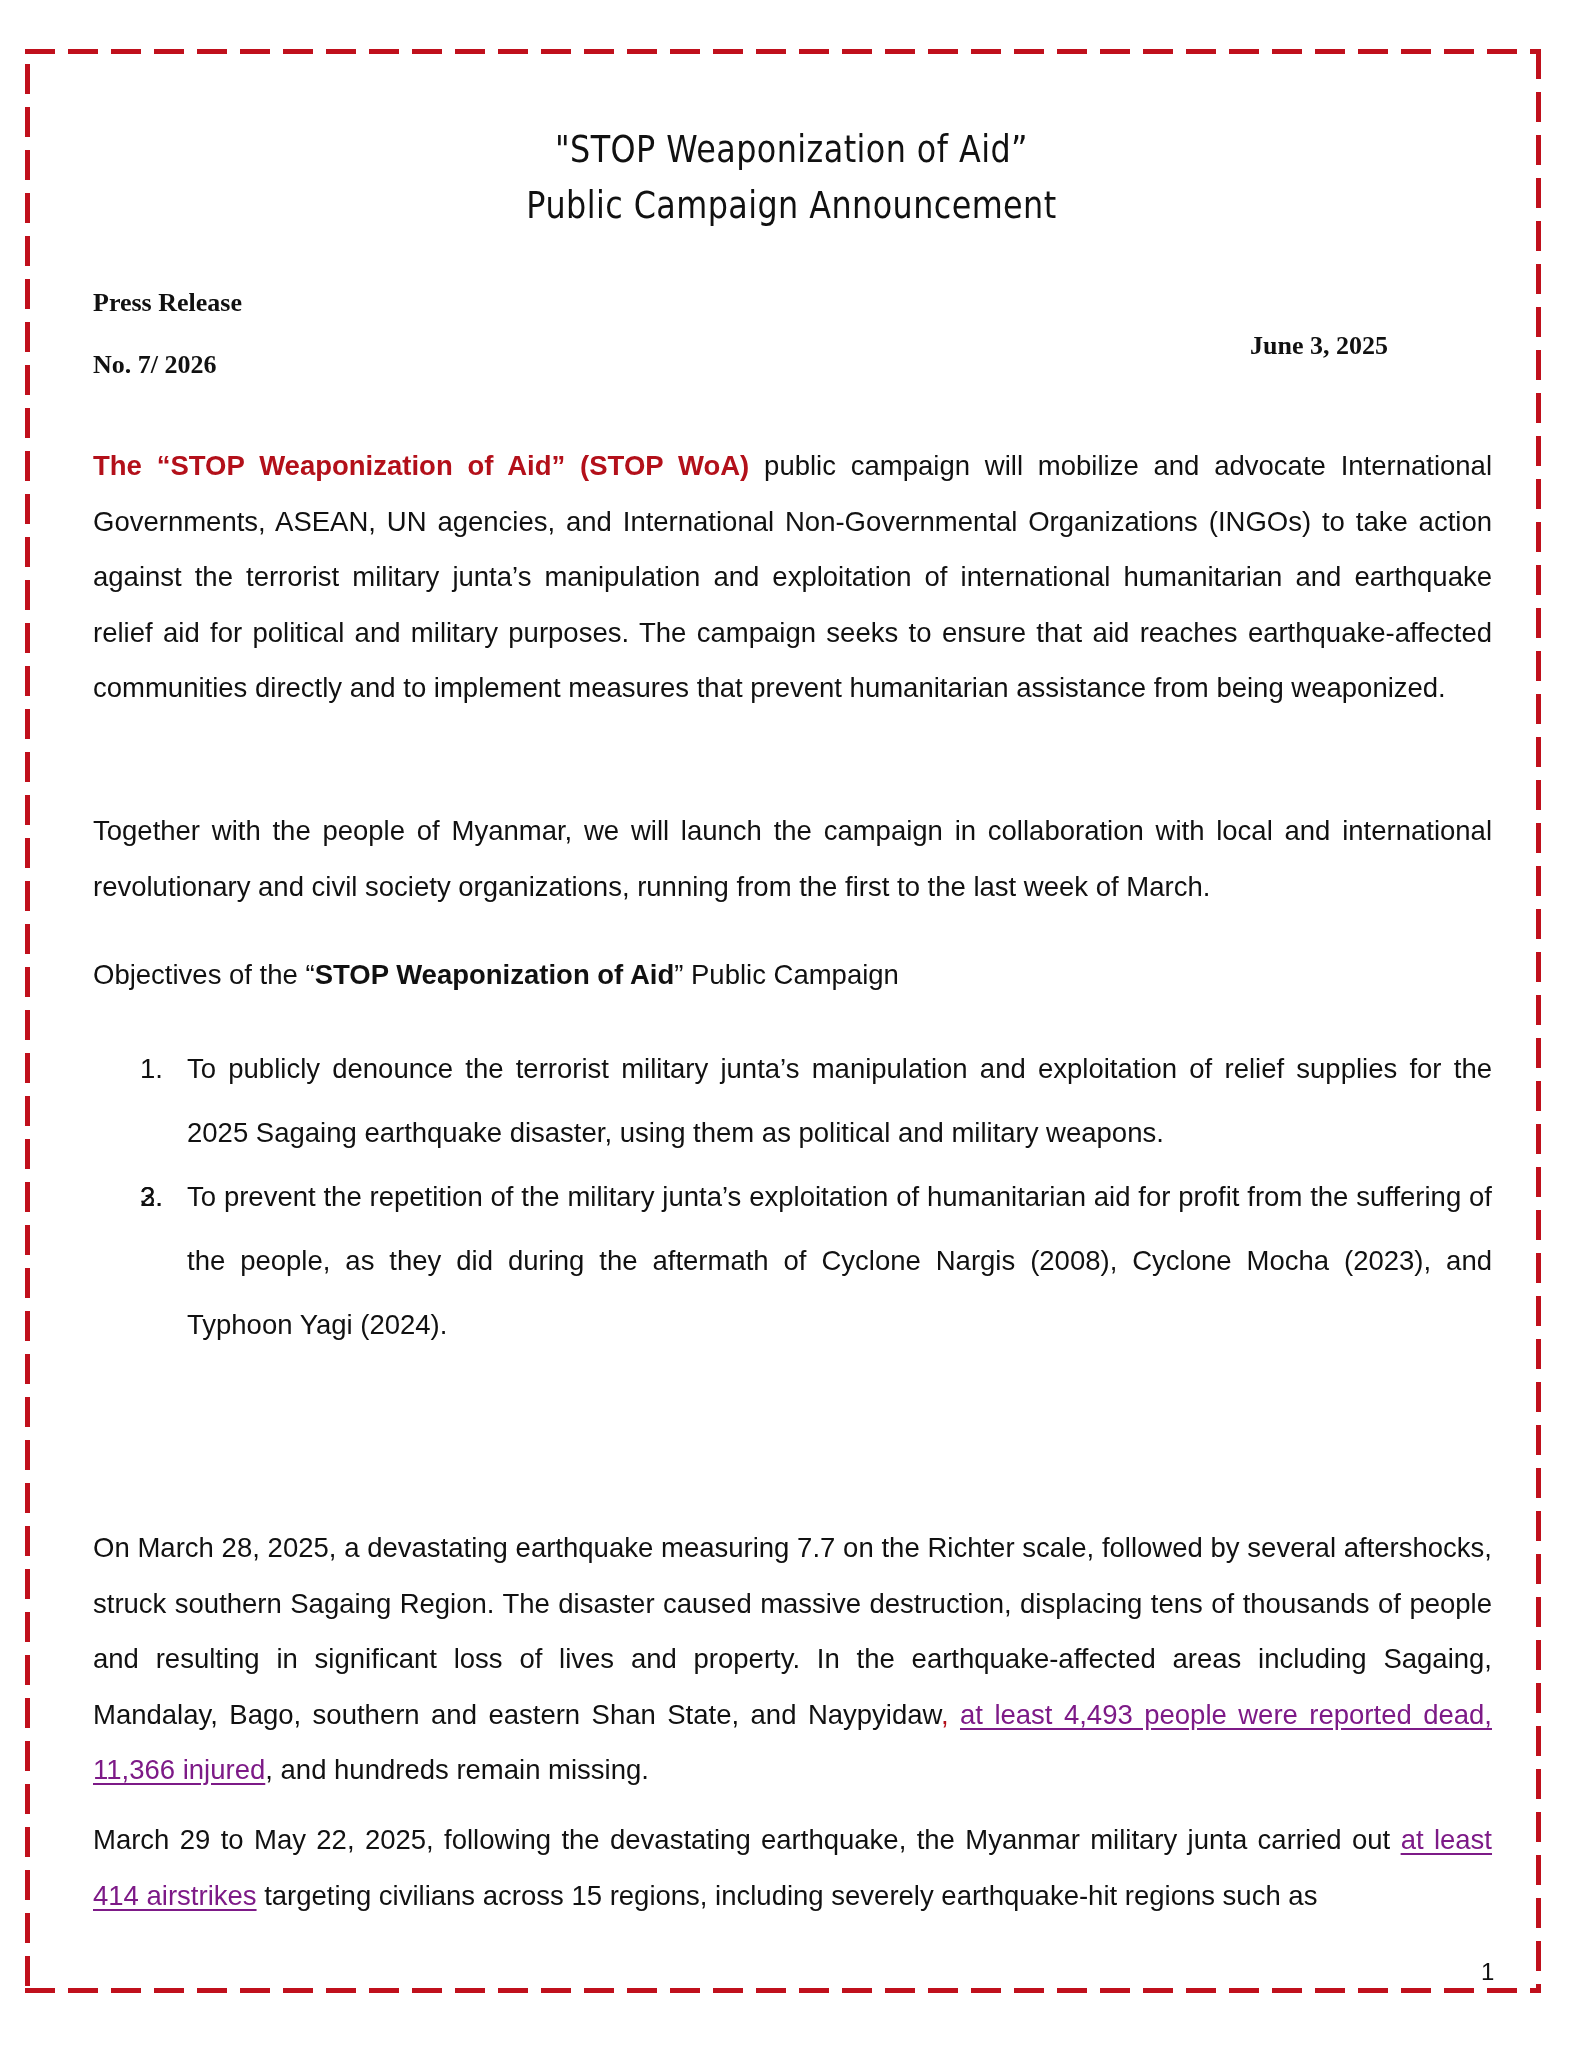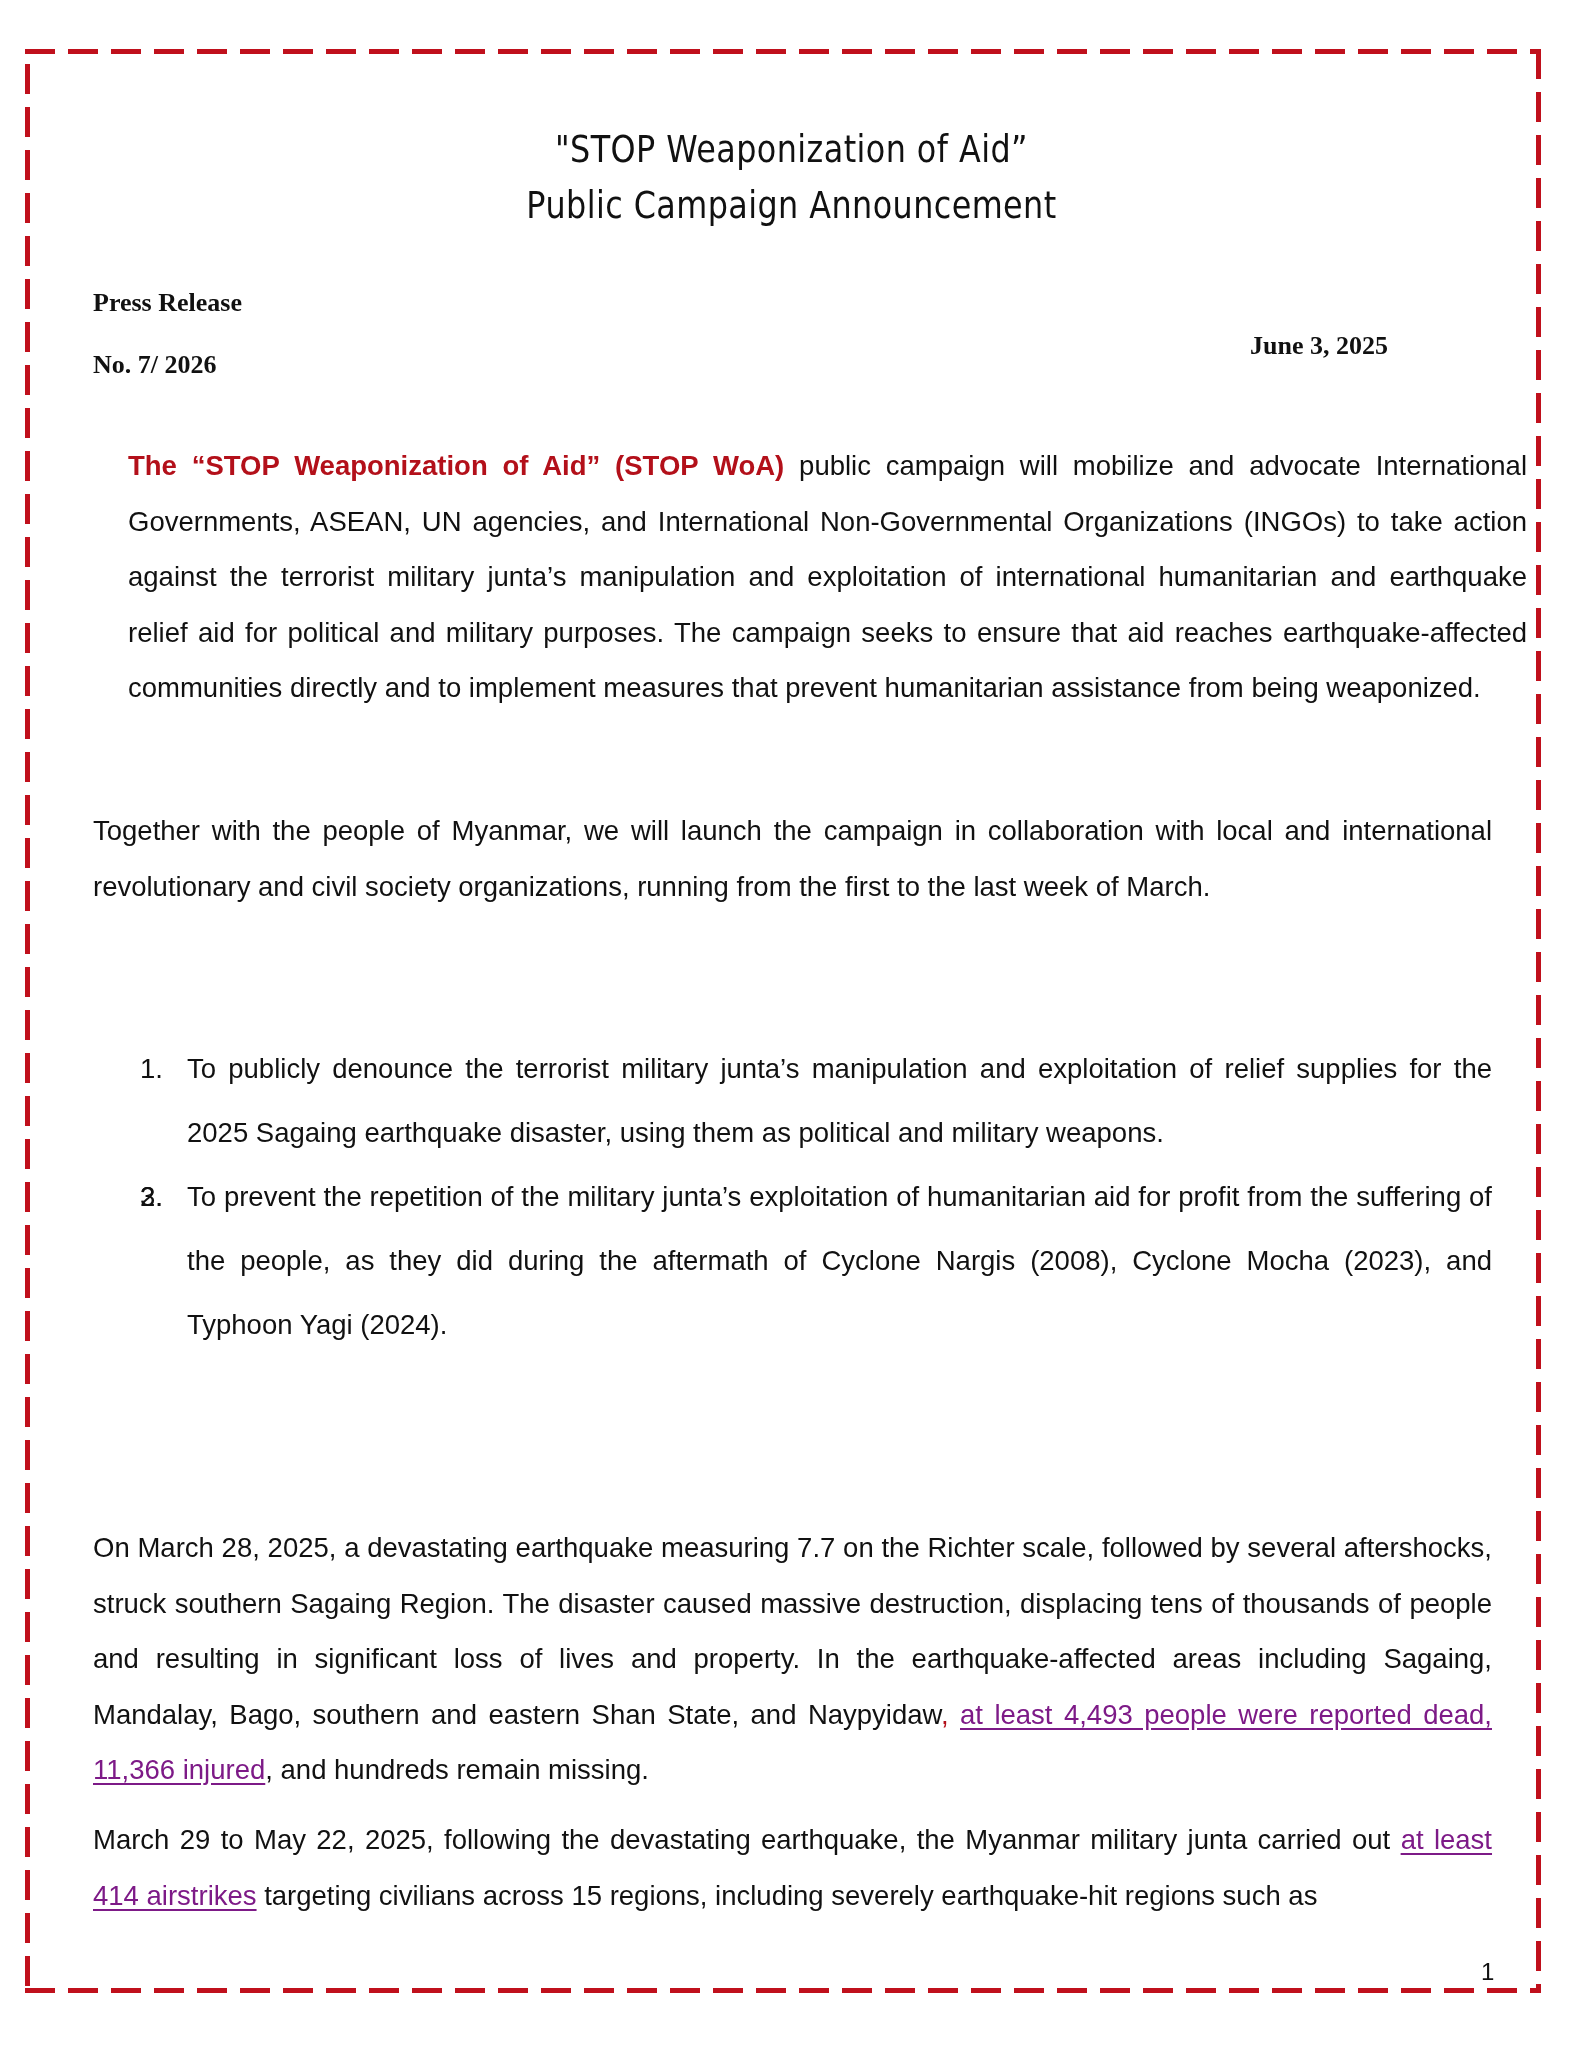--- a/index.html
+++ b/index.html
@@ -31,21 +31,21 @@
 
   .body { position: absolute; left: 93px; width: 1399px; font-size: 27.5px;
     line-height: 55.5px; text-align: justify; text-align-last: left;
     font-family: "Liberation Sans", sans-serif; color: #111; }
   .body p { margin: 0; }
   .red-bold { color: #b3101a; font-weight: bold; }
   .red { color: #b3101a; }
   .link { color: #7d1a87; text-decoration: underline; text-underline-offset: 4px; }
   .bold { font-weight: bold; }
 
-  .p1 { top: 438px; margin-left: 35px; }
+  .p1 { top: 438px; }
   .p2 { top: 803px; }
   .p3 { top: 947px; }
   .list { position: absolute; left: 93px; top: 1037px; width: 1399px; margin: 0; padding: 0;
     list-style: none; font-size: 27.5px; line-height: 64px; text-align: justify; }
   .list li { position: relative; padding-left: 94px; }
   .list .num { position: absolute; left: 47px; top: 0; }
   .p4 { top: 1520px; }
   .p5 { top: 1812px; }
 
   .pagenum { position: absolute; left: 1478px; top: 1958px; font-size: 24px;
@@ -68,20 +68,23 @@
   <div class="serif-head pressdate">June 3, 2025</div>
 
   <div class="body p1">
     <p><span class="red-bold">The “STOP Weaponization of Aid” (STOP WoA)</span><span> public campaign will mobilize and advocate International Governments, ASEAN, UN agencies, and International Non-Governmental Organizations (INGOs) to take action against the terrorist military junta’s manipulation and exploitation of international humanitarian and earthquake relief aid for political and military purposes. The campaign seeks to ensure that aid reaches earthquake-affected communities directly and to implement measures that prevent humanitarian assistance from being weaponized.</span></p>
   </div>
 
   <div class="body p2">
     <p>Together with the people of Myanmar, we will launch the campaign in collaboration with local and international revolutionary and civil society organizations, running from the first to the last week of March.</p>
   </div>
 
+  <div class="body p3">
+    <p><span>Objectives of the </span><span>“</span><span class="bold">STOP Weaponization of Aid</span><span>”</span><span> Public Campaign</span></p>
+  </div>
 
   <ol class="list">
     <li><span class="num">1.</span><span>To publicly denounce the terrorist military junta’s manipulation and exploitation of relief supplies for the 2025 Sagaing earthquake disaster, using them as political and military weapons.</span></li>
     <li><span class="num">2.</span></li>
     <li><span class="num">3.</span><span>To prevent the repetition of the military junta’s exploitation of humanitarian aid for profit from the suffering of the people, as they did during the aftermath of Cyclone Nargis (2008), Cyclone Mocha (2023), and Typhoon Yagi (2024).</span></li>
   </ol>
 
   <div class="body p4">
     <p><span>On March 28, 2025, a devastating earthquake measuring 7.7 on the Richter scale, followed by several aftershocks, struck southern Sagaing Region. The disaster caused massive destruction, displacing tens of thousands of people and resulting in significant loss of lives and property. In the earthquake-affected areas including Sagaing, Mandalay, Bago, southern and eastern Shan State, and Naypyidaw</span><span class="red">,</span> <a class="link">at least 4,493 people were reported dead, 11,366 injured</a><span>, and hundreds remain missing.</span></p>
   </div>

